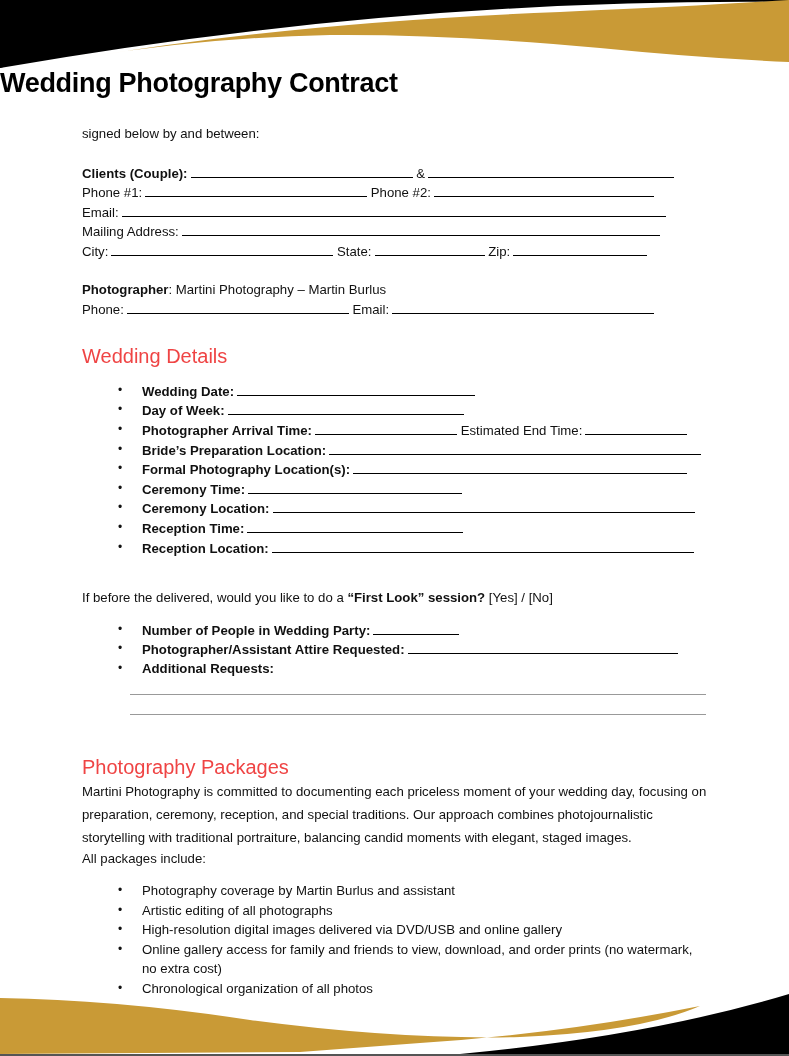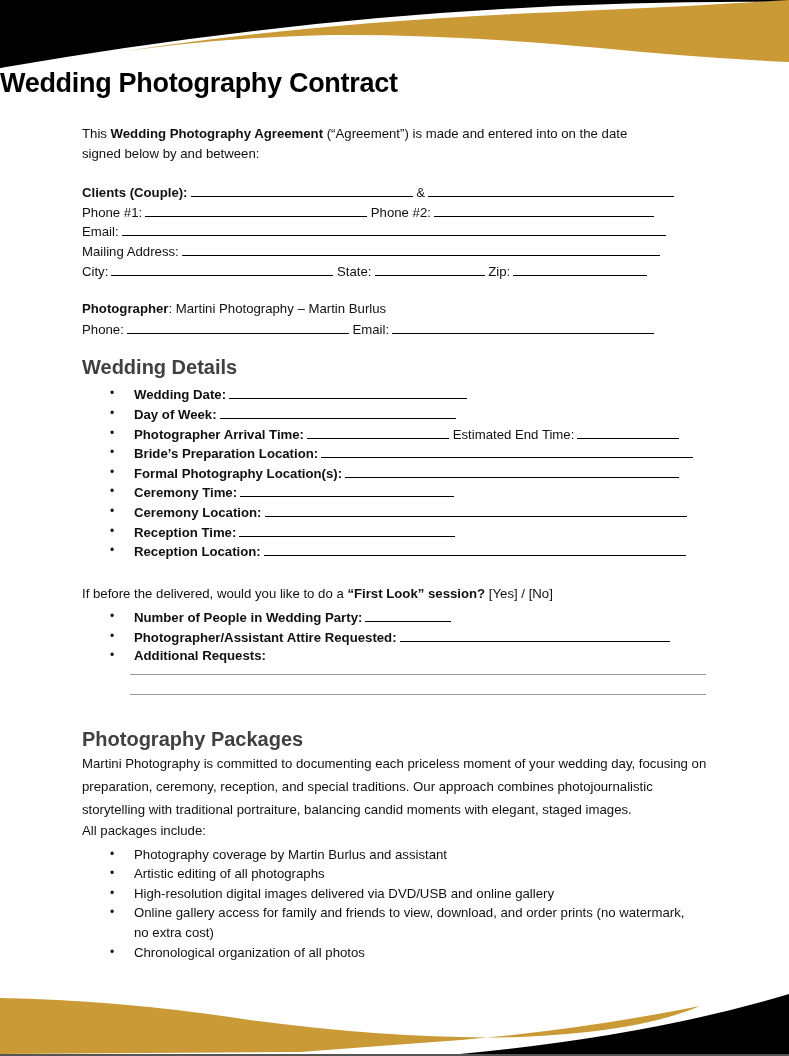--- a/index.html
+++ b/index.html
@@ -16,22 +16,22 @@
 
   .title {
     position: absolute; top: 68px; left: 0; width: 789px; text-align: left;
     font-size: 27px; font-weight: bold; letter-spacing: -0.3px; color: #000;
   }
   .content { position: absolute; left: 82px; top: 124px; width: 630px; }
   .line { height: 19.6px; line-height: 19.6px; white-space: nowrap; }
   .b { font-weight: bold; }
   .blank { display: inline-block; border-bottom: 1px solid #000; height: 14px; vertical-align: baseline; margin-left: 3px; }
   .gap { height: 19px; }
-  .h2 { font-size: 20px; font-weight: bold; color: #404040; height: 26px; line-height: 26px; margin-top: 4px; }
-  ul.bl { list-style: none; margin: 4px; padding: 0; }
+  .h2 { font-size: 20px; font-weight: normal; color: #ef4444; height: 26px; line-height: 26px; margin-top: 12px; }
+  ul.bl { list-style: none; margin: 12px; padding: 0; }
   ul.bl li { position: relative; padding-left: 48px; height: 19.6px; line-height: 19.6px; white-space: nowrap; }
   ul.bl li::before { content: "•"; position: absolute; left: 24px; top: 0; font-size: 12px; }
   ul.bl li.tall { height: 39.2px; white-space: normal; }
   .grayline { margin-left: 48px; width: 576px; height: 1px; background: #999; }
   .para { line-height: 23px; }
 </style>
 </head>
 <body>
 
 <svg class="swoosh top" viewBox="0 0 789 110" preserveAspectRatio="none">
@@ -43,23 +43,20 @@
 <svg class="swoosh bottom" viewBox="0 0 789 66" preserveAspectRatio="none">
   <path d="M0,8 Q120,10 250,30 Q400,50 520,47 Q640,42 700,16 Q560,44 420,53 L300,62 L0,64 Z" fill="#C99A36"></path>
   <path d="M789,4 Q650,46 460,64 L789,64 Z" fill="#000"></path>
 </svg>
 <div class="bottom-rule"></div>
 
 <div class="title">Wedding Photography Contract</div>
 
 <div class="content">
 
-  <div class="line">
-    <span>This </span><span class="b">Wedding Photography Agreement</span><span> (“Agreement”) is made and entered into on the date</span>
-  </div>
   <div class="line">signed below by and between:</div>
   <div class="gap"></div>
 
   <div class="line">
     <span class="b">Clients (Couple):</span><span class="blank" style="width:222px"></span>
     <span>&amp;</span><span class="blank" style="width:246px"></span>
   </div>
   <div class="line">
     <span>Phone #1:</span><span class="blank" style="width:222px"></span>
     <span>Phone #2:</span><span class="blank" style="width:220px"></span>

